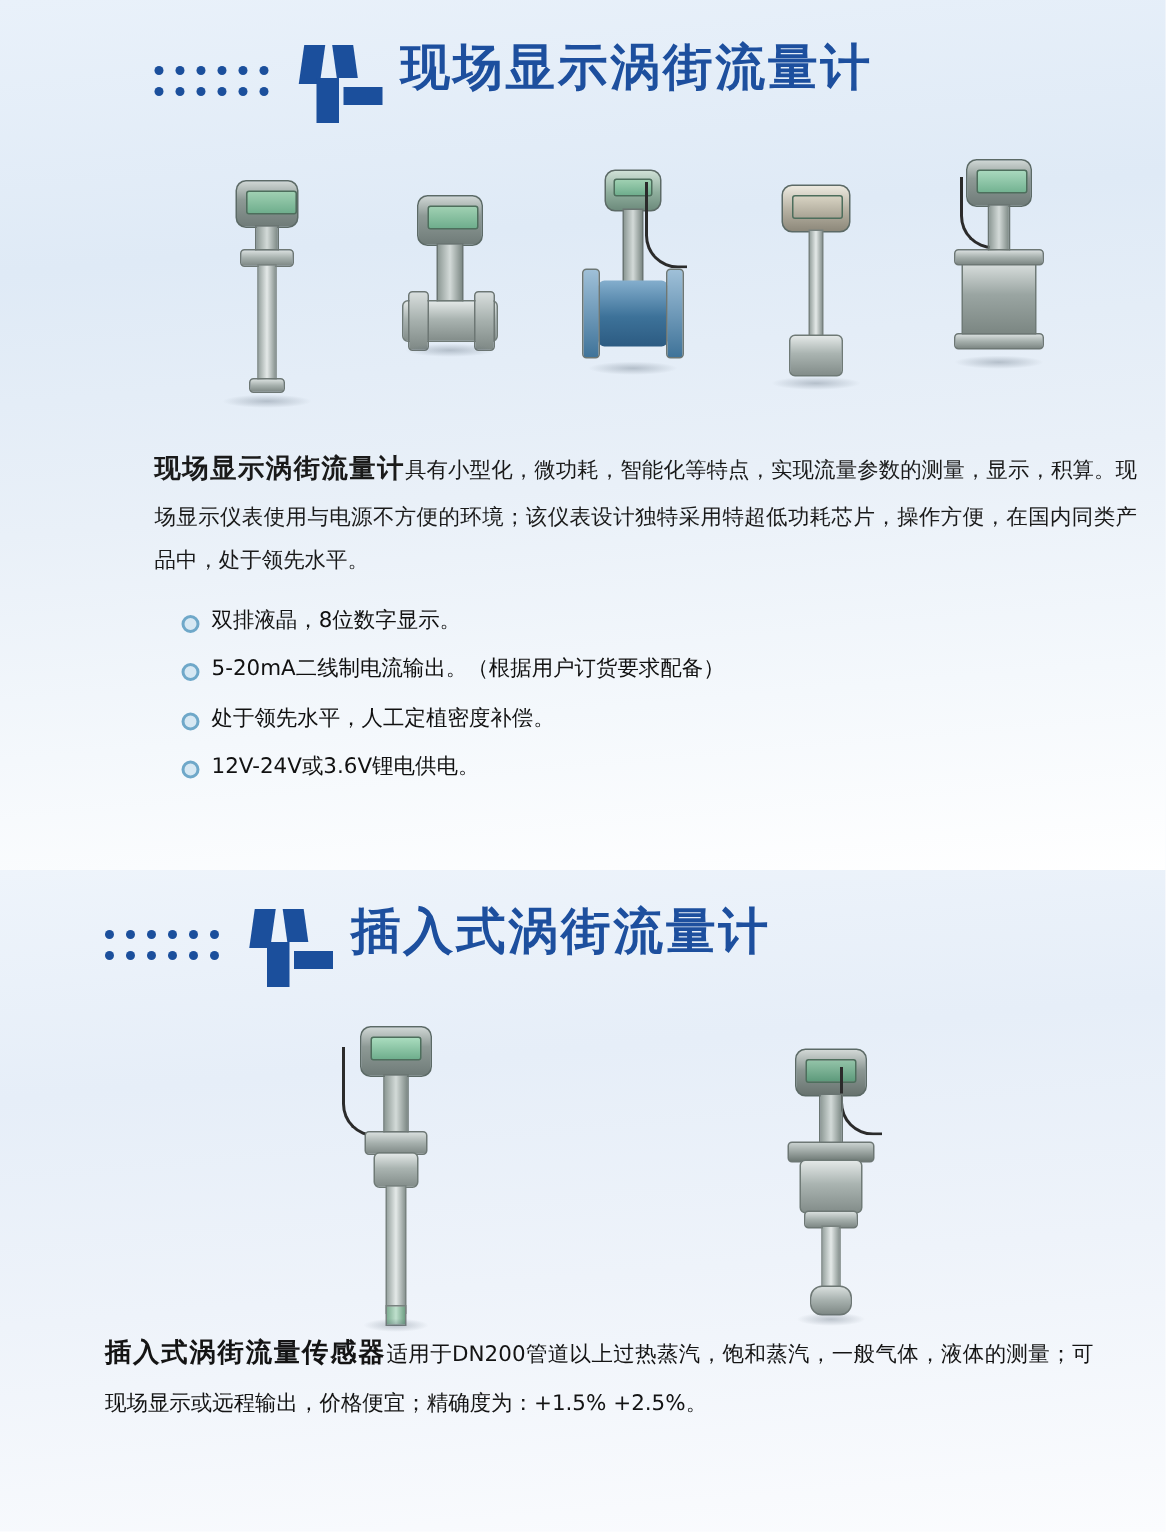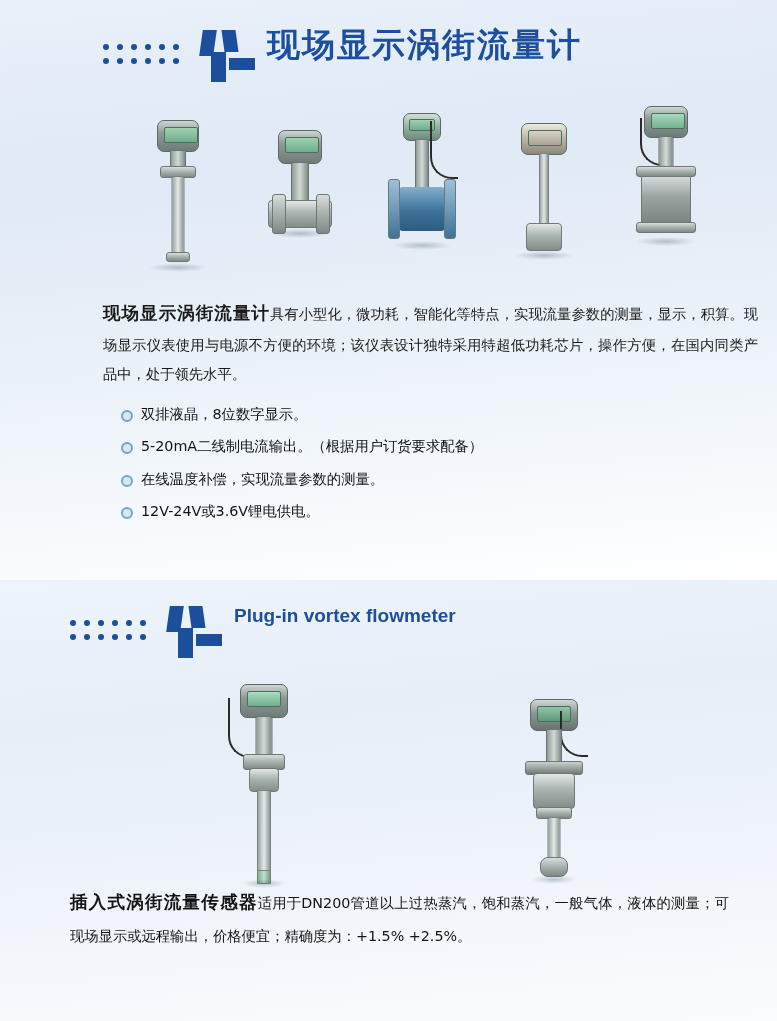--- a/index.html
+++ b/index.html
@@ -353,21 +353,21 @@
 
     </div>
 
     <div class="copy">
       <span class="lead">现场显示涡街流量计</span><span>具有小型化，微功耗，智能化等特点，实现流量参数的测量，显示，积算。现场显示仪表使用与电源不方便的环境；该仪表设计独特采用特超低功耗芯片，操作方便，在国内同类产品中，处于领先水平。</span>
     </div>
 
     <ul class="bullets">
       <li><span class="bul"></span><span>双排液晶，8位数字显示。</span></li>
       <li><span class="bul"></span><span>5-20mA二线制电流输出。（根据用户订货要求配备）</span></li>
-      <li><span class="bul"></span><span>在线温度补偿，实现流量参数的测量。</span></li>
+      <li><span class="bul"></span><span>处于领先水平，人工定植密度补偿。</span></li>
       <li><span class="bul"></span><span>12V-24V或3.6V锂电供电。</span></li>
     </ul>
 
   </div>
 
   <div class="section sec-bottom">
 
     <div class="heading" style="padding-top:22px;">
       <div class="dots">
         <i></i>
@@ -383,21 +383,21 @@
           <i></i>
           <i></i>
       </div>
       <div class="logo">
         <span class="bar1"></span>
           <span class="bar2"></span>
           <span class="bar3"></span>
           <span class="bar4"></span>
       </div>
       <div class="title-block">
-        <div class="title-en">Plug-in vortex flowmeter</div>
+        <div class="title-cn">插入式涡街流量计</div>
       </div>
     </div>
 
     <div class="photo-row2">
 
       <div class="device" style="height:200px;">
         <div class="head" style="top:0;width:46px;height:32px;">
           <div class="screen" style="background:linear-gradient(180deg,#a9dcbe,#6fae8d);"></div>
         </div>
         <div class="cable" style="left:4px;top:14px;width:30px;height:58px;"></div>

